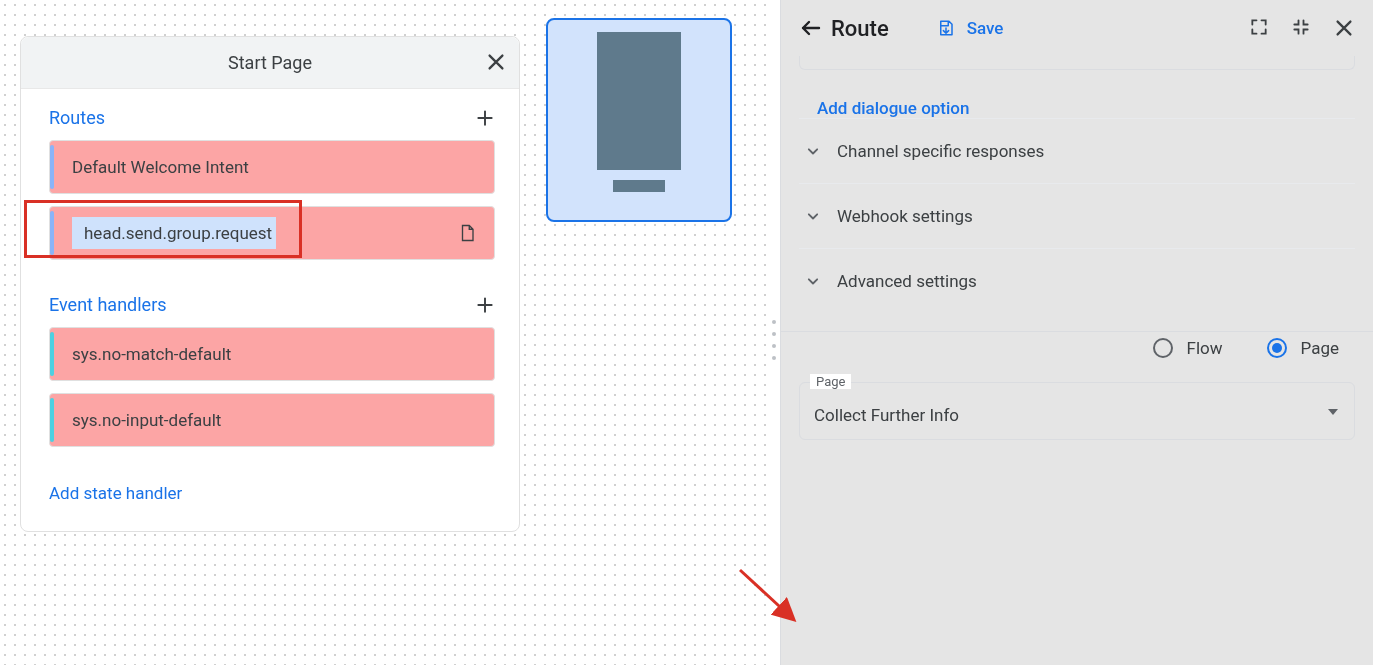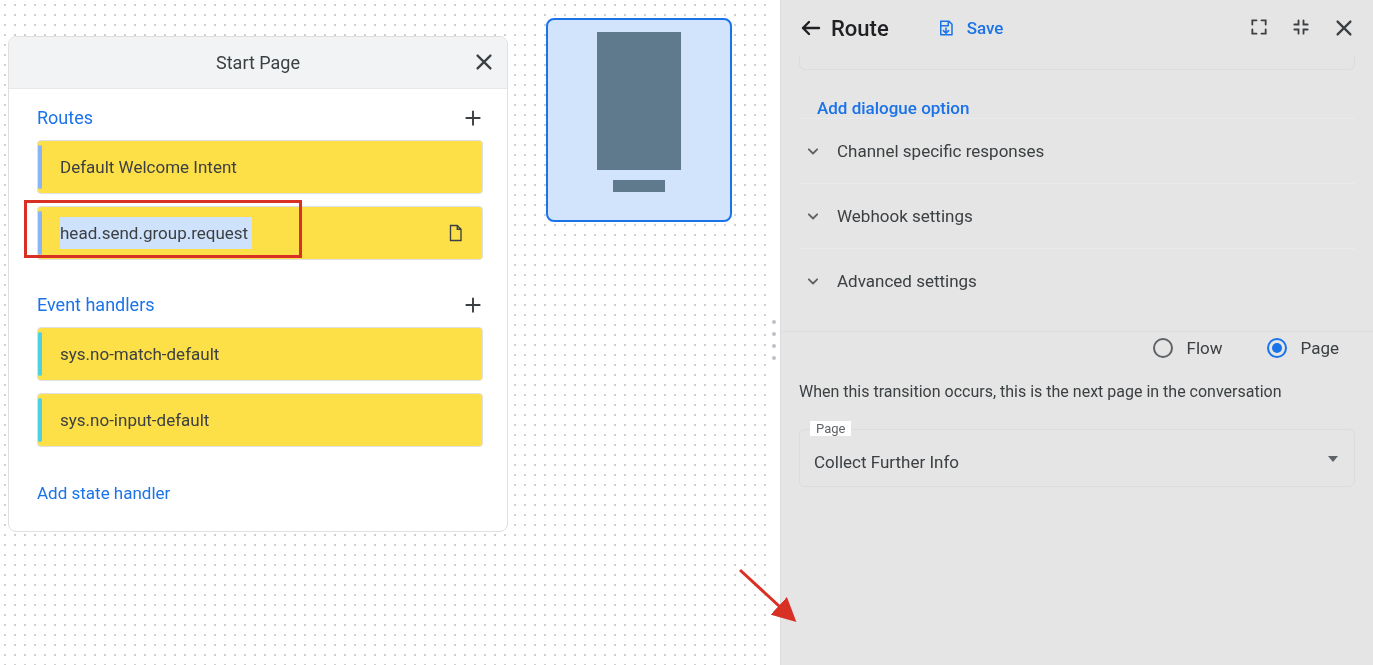--- a/index.html
+++ b/index.html
@@ -14,21 +14,21 @@
     position: absolute;
     left: 0; top: 0;
     width: 770px; height: 665px;
     background-image: radial-gradient(circle, #d0d0d0 1px, transparent 1px);
     background-size: 10px 10px;
     background-position: 0 0;
   }
   
   .page-card {
     position: absolute;
-    left: 8px; top: 36px;
+    left: 20px; top: 36px;
     width: 500px;
     background: #fff;
     border: 1px solid #e0e0e0;
     border-radius: 8px;
   }
   .page-header {
     height: 52px;
     background: #f1f3f4;
     border-top-left-radius: 8px;
     border-top-right-radius: 8px;
@@ -50,40 +50,40 @@
   .section-head-label { font-size: 18px; color: #1a73e8; }
   .plus-icon { width: 20px; height: 20px; cursor: pointer; }
   .route-item, .event-item {
     margin: 0 24px 12px 28px;
     border: 1px solid #e0e0e0;
     border-radius: 4px;
     height: 54px;
     display: flex;
     align-items: center;
     position: relative;
-    background: #fde047;
+    background: #fca5a5;
   }
   .route-item::before, .event-item::before {
     content:'';
     position:absolute;
     left:0; top:4px; bottom:4px;
     width:4px;
     border-radius:2px;
   }
   .route-item::before { background:#8ab4f8; }
   .event-item::before { background:#4dd0e1; }
   .item-text { padding-left: 22px; font-size: 17px; color:#3c4043; }
   .highlight-box {
     position:absolute;
     border:3px solid #d93025;
     pointer-events:none;
   }
   .selected-text-bg {
     background:#cfe2fc;
-    padding:6px 4px 6px 0;
+    padding:6px 4px 6px 12px;
     margin-top:9px;
   }
   .file-icon { position:absolute; right:18px; }
   .add-state {
     padding: 24px 28px 28px;
     color:#1a73e8; font-size:17px; cursor:pointer;
   }
   
   .node-thumb {
     position:absolute; left:546px; top:18px;
@@ -306,21 +306,20 @@
       <div class="radio-opt">
         <span class="radio"></span>
         <span>Flow</span>
       </div>
       <div class="radio-opt">
         <span class="radio checked"></span>
         <span>Page</span>
       </div>
     </div>
 
-    <div class="helper-text">When this transition occurs, this is the next page in the conversation</div>
 
     <div class="page-select">
       <span class="float-label">Page</span>
       <span class="sel-value">Collect Further Info</span>
       <span class="drop-tri"></span>
     </div>
   </div>
 </div>
 
 <svg class="arrow-annot" width="70" height="66" viewBox="0 0 70 66">

